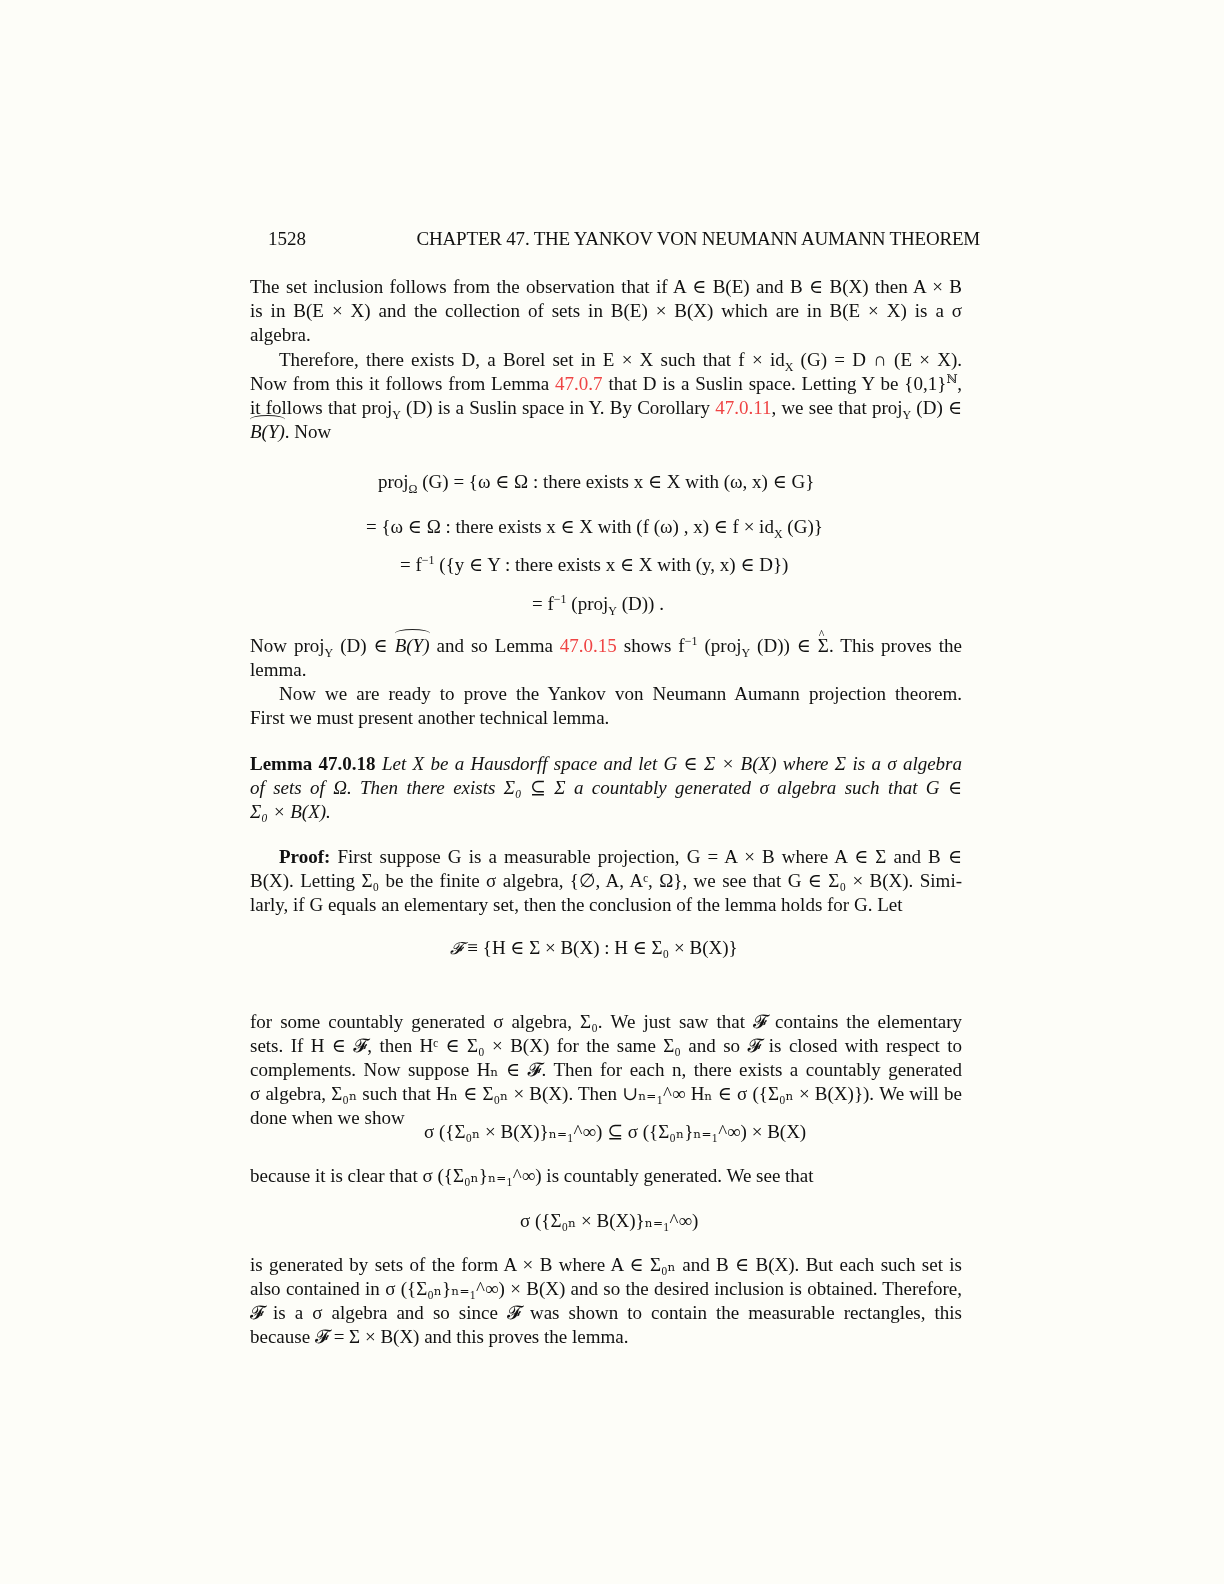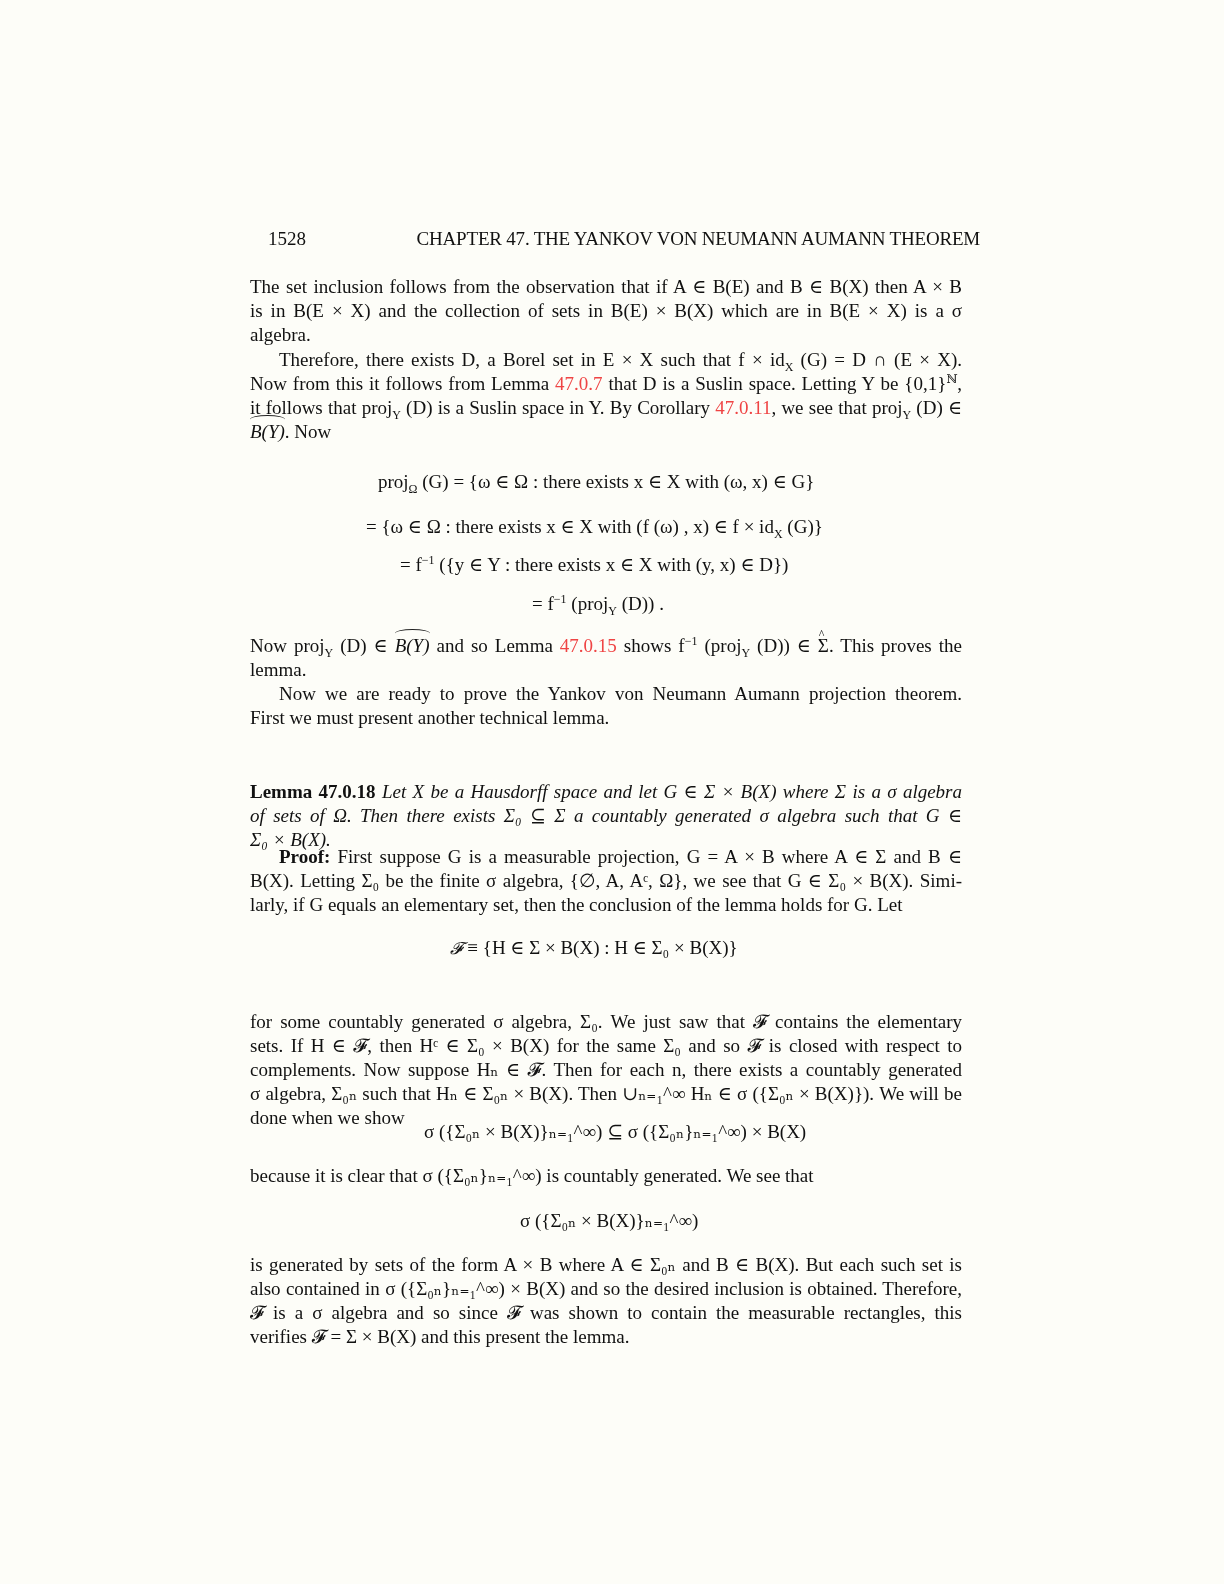--- a/index.html
+++ b/index.html
@@ -59,21 +59,21 @@
 <div class="p" style="top:634px;">
   <span class="line"><span>Now proj</span><sub>Y</sub><span> (D) ∈ </span><span class="hat mi">B(Y)</span><span> and so Lemma </span><a class="lnk">47.0.15</a><span> shows f</span><sup>−1</sup><span> (proj</span><sub>Y</sub><span> (D)) ∈ </span><span class="shat">Σ</span><span>. This proves the</span></span>
   <span class="line last">lemma.</span>
 </div>
 
 <div class="p" style="top:682px;">
   <span class="line ind">Now we are ready to prove the Yankov von Neumann Aumann projection theorem.</span>
   <span class="line last">First we must present another technical lemma.</span>
 </div>
 
-<div class="p" style="top:752px;margin-top:28px;">
+<div class="p" style="top:752px;">
   <span class="line"><b>Lemma 47.0.18</b><i> Let X be a Hausdorff space and let G ∈ Σ × B(X) where Σ is a σ algebra</i></span>
   <span class="line"><i>of sets of Ω. Then there exists Σ₀ ⊆ Σ a countably generated σ algebra such that G ∈</i></span>
   <span class="line last"><i>Σ₀ × B(X).</i></span>
 </div>
 
 <div class="p" style="top:845px;">
   <span class="line ind"><b>Proof:</b><span> First suppose G is a measurable projection, G = A × B where A ∈ Σ and B ∈</span></span>
   <span class="line">B(X). Letting Σ₀ be the finite σ algebra, {∅, A, Aᶜ, Ω}, we see that G ∈ Σ₀ × B(X). Simi-</span>
   <span class="line last">larly, if G equals an elementary set, then the conclusion of the lemma holds for G. Let</span>
 </div>
@@ -93,14 +93,14 @@
 <div class="p" style="top:1164px;">
   <span class="line last">because it is clear that σ ({Σ₀ₙ}ₙ₌₁^∞) is countably generated. We see that</span>
 </div>
 
 <div class="eq" style="top:1209px; left:520px;">σ ({Σ₀ₙ × B(X)}ₙ₌₁^∞)</div>
 
 <div class="p" style="top:1253px;">
   <span class="line">is generated by sets of the form A × B where A ∈ Σ₀ₙ and B ∈ B(X). But each such set is</span>
   <span class="line">also contained in σ ({Σ₀ₙ}ₙ₌₁^∞) × B(X) and so the desired inclusion is obtained. Therefore,</span>
   <span class="line">𝓕 is a σ algebra and so since 𝓕 was shown to contain the measurable rectangles, this</span>
-  <span class="line last">verifies 𝓕 = Σ × B(X) and this present the lemma.</span>
+  <span class="line last">because 𝓕 = Σ × B(X) and this proves the lemma.</span>
 </div>
 
 </body></html>

